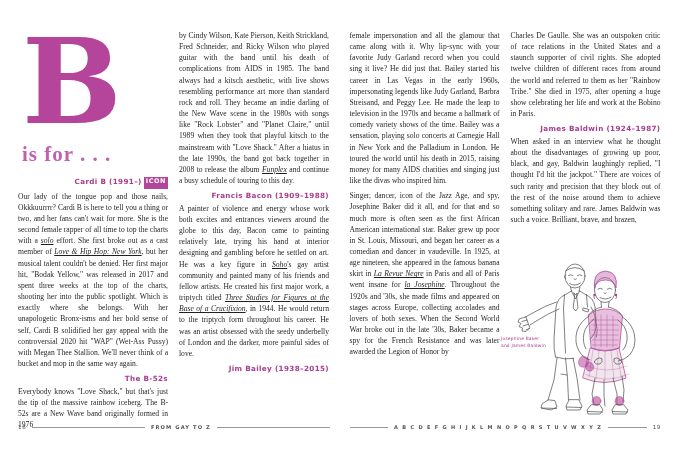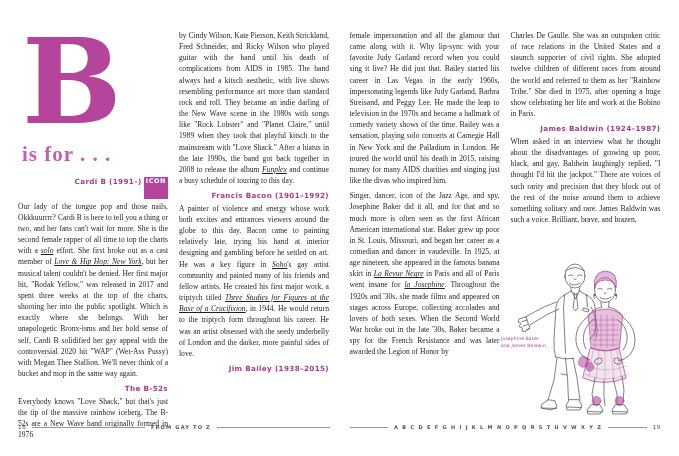--- a/index.html
+++ b/index.html
@@ -71,21 +71,21 @@
     line-height: 1.2;
     text-align: right;
   }
   .entry-head .icon-tag {
     display: inline-block;
     background: #b5459b;
     color: #ffffff;
     font-size: 6.4px;
     font-weight: 700;
     letter-spacing: 0.6px;
-    padding: 1px 2px 13px 2px;
+    padding: 1px 2px 3px 2px;
     margin-left: 2px;
     vertical-align: 1px;
   }
   p.body {
     font-family: "Liberation Serif", serif;
     font-size: 7.6px;
     line-height: 1.47;
     text-align: justify;
     margin: 0 0 4px 0;
     color: #231f20;
@@ -178,21 +178,21 @@
         <div class="entry-head">
           <span>The B-52s</span>
         </div>
         <p class="body first">Everybody knows "Love Shack," but that's just the tip of the massive rainbow iceberg. The B-52s are a New Wave band originally formed in 1976</p>
       </div>
 
       <div class="col">
         <p class="body first">by Cindy Wilson, Kate Pierson, Keith Strickland, Fred Schneider, and Ricky Wilson who played guitar with the band until his death of complications from AIDS in 1985. The band always had a kitsch aesthetic, with live shows resembling performance art more than standard rock and roll. They became an indie darling of the New Wave scene in the 1980s with songs like "Rock Lobster" and "Planet Claire," until 1989 when they took that playful kitsch to the mainstream with "Love Shack." After a hiatus in the late 1990s, the band got back together in 2008 to release the album <em>Funplex</em> and continue a busy schedule of touring to this day.</p>
 
         <div class="entry-head">
-          <span>Francis Bacon (1901–1992)</span>
+          <span>Francis Bacon (1909–1988)</span>
         </div>
         <p class="body first">A painter of violence and energy whose work both excites and entrances viewers around the globe to this day, Bacon came to painting relatively late, trying his hand at interior designing and gambling before he settled on art. He was a key figure in <em>Soho</em>'s gay artist community and painted many of his friends and fellow artists. He created his first major work, a triptych titled <em>Three Studies for Figures at the Base of a Crucifixion</em>, in 1944. He would return to the triptych form throughout his career. He was an artist obsessed with the seedy underbelly of London and the darker, more painful sides of love.</p>
 
         <div class="entry-head">
           <span>Jim Bailey (1938–2015)</span>
         </div>
       </div>
 
     </div>
 

